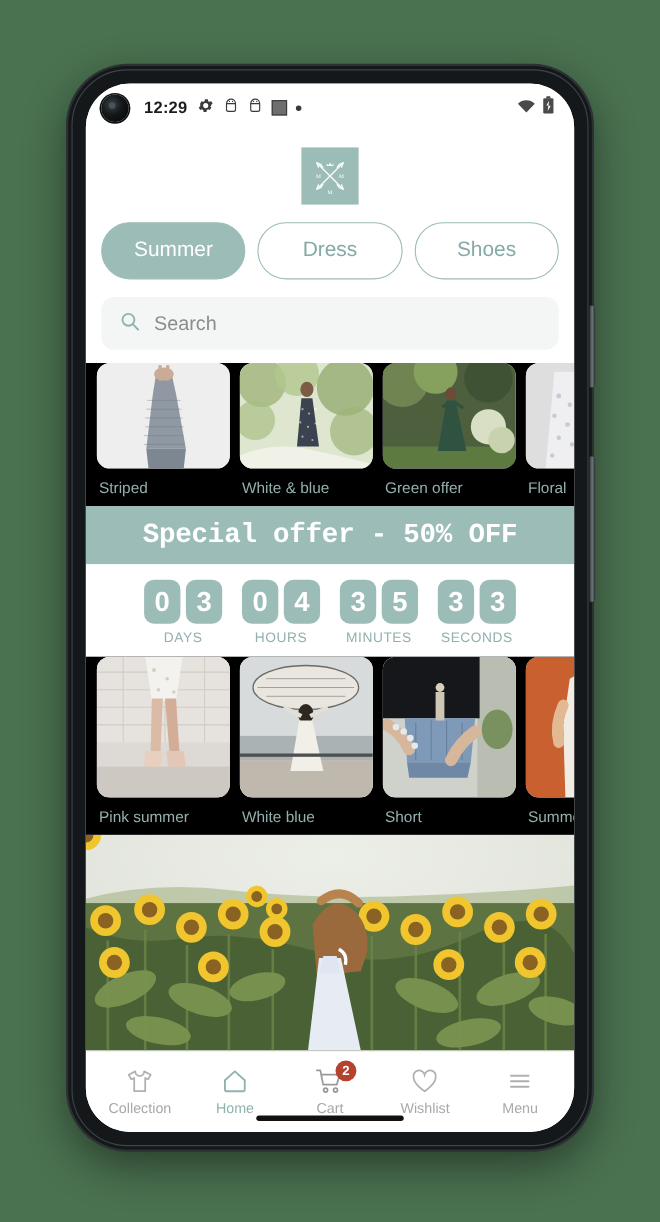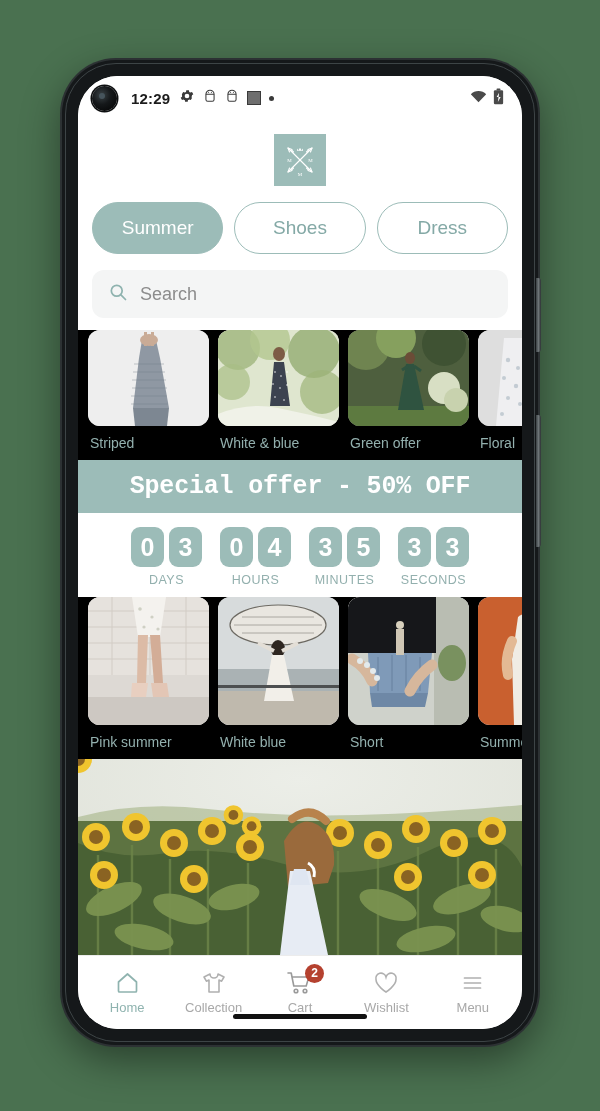--- a/index.html
+++ b/index.html
@@ -375,24 +375,24 @@
           <text x="24" y="40" font-family="Liberation Serif, serif" font-size="5" fill="#ffffff" text-anchor="middle">M</text>
         </svg>
       </div>
     </div>
 
     <div class="chips">
       <div class="chip active">
         <span>Summer</span>
       </div>
       <div class="chip">
+        <span>Dress</span>
+      </div>
+      <div class="chip">
         <span>Shoes</span>
-      </div>
-      <div class="chip">
-        <span>Dress</span>
       </div>
     </div>
 
     <div class="search-wrap">
       <div class="search-box">
         <span>
           <svg width="20" height="20" viewBox="0 0 24 24" fill="none" stroke="#8fb3af" stroke-width="2.1" stroke-linecap="round">
             <circle cx="10.5" cy="10.5" r="6.5"></circle>
             <line x1="15.5" y1="15.5" x2="21" y2="21"></line>
           </svg>
@@ -660,35 +660,35 @@
           <path d="M206 82q16-28 34-16t16 40l-6 18-40 4z" fill="#9a6a3c"></path>
           <path d="M214 60q18-14 34 2" stroke="#b8834c" stroke-width="8" fill="none" stroke-linecap="round"></path>
           <path d="M212 112h20l18 84h-48z" fill="#e7ecf4"></path>
           <path d="M216 110h12l4 16h-20z" fill="#dfe6f1"></path>
           <path d="M230 104q8 4 6 14" stroke="#fff" stroke-width="3" fill="none"></path>
         </g>
       </svg>
     </div>
 
     <div class="bottom-nav">
+      <div class="nav-item">
+        <div class="nav-icon">
+          <svg width="26" height="24" viewBox="0 0 26 24" fill="none" stroke="#b0b0b0" stroke-width="1.6" stroke-linejoin="round">
+            <path d="M9 3L3 6l2.4 4.2L8 9v12h10V9l2.6 1.2L23 6l-6-3a4 4 0 01-8 0z"></path>
+          </svg>
+        </div>
+        <div class="nav-label">Collection</div>
+      </div>
       <div class="nav-item active">
         <div class="nav-icon">
           <svg width="25" height="24" viewBox="0 0 24 24" fill="none" stroke="#8fb3af" stroke-width="1.7" stroke-linejoin="round">
             <path d="M3 11l9-8 9 8v9a1 1 0 01-1 1H4a1 1 0 01-1-1z"></path>
           </svg>
         </div>
         <div class="nav-label">Home</div>
-      </div>
-      <div class="nav-item">
-        <div class="nav-icon">
-          <svg width="26" height="24" viewBox="0 0 26 24" fill="none" stroke="#b0b0b0" stroke-width="1.6" stroke-linejoin="round">
-            <path d="M9 3L3 6l2.4 4.2L8 9v12h10V9l2.6 1.2L23 6l-6-3a4 4 0 01-8 0z"></path>
-          </svg>
-        </div>
-        <div class="nav-label">Collection</div>
       </div>
       <div class="nav-item">
         <div class="nav-icon">
           <svg width="26" height="24" viewBox="0 0 26 24" fill="none" stroke="#9a9a9a" stroke-width="1.6" stroke-linecap="round" stroke-linejoin="round">
             <path d="M1 2h3.2l2.6 13h12.4l2.6-9H6"></path>
             <circle cx="9" cy="20" r="1.8"></circle>
             <circle cx="18" cy="20" r="1.8"></circle>
           </svg>
           <span class="cart-badge">2</span>
         </div>

